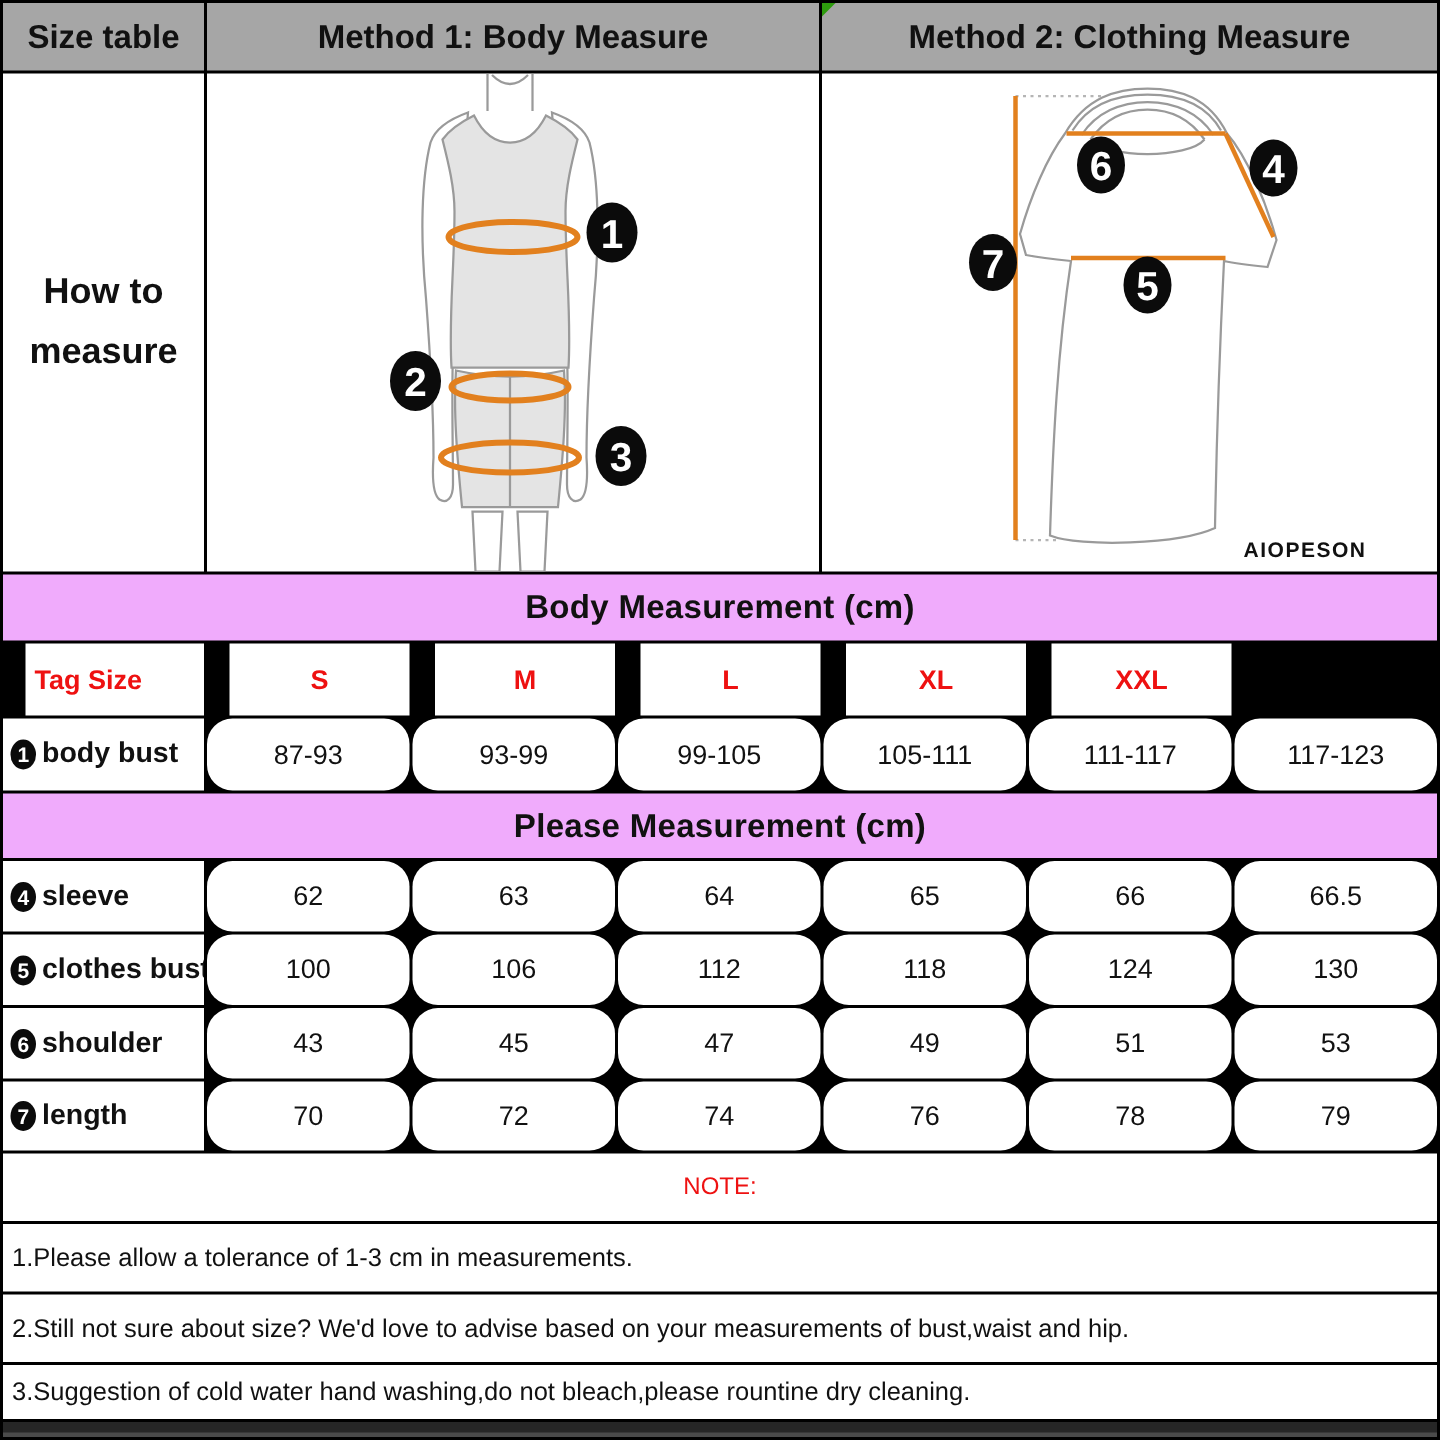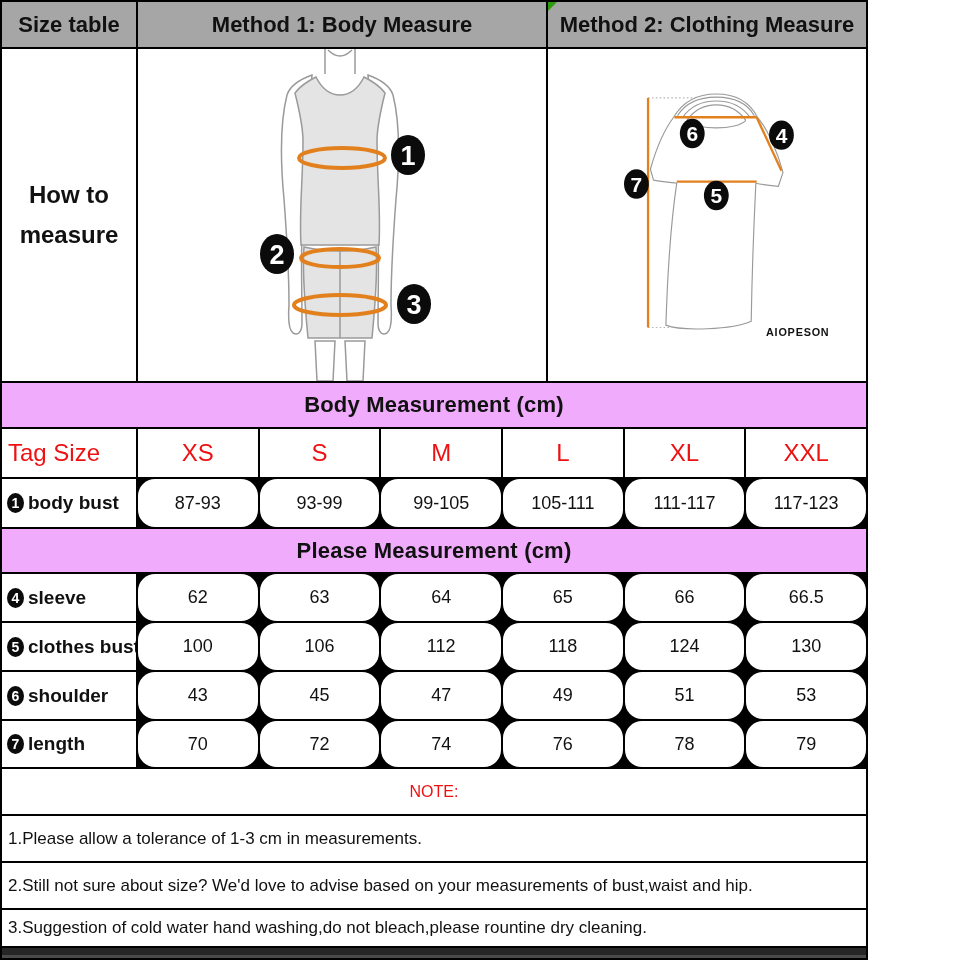--- a/index.html
+++ b/index.html
@@ -1,37 +1,37 @@
 <!DOCTYPE html>
 <html><head>
 <meta charset="utf-8">
 <style>
   html,body{margin:0;padding:0;background:#fff;}
   .sheet{
-    width:868px;height:960px;box-sizing:border-box;
+    width:960px;height:960px;box-sizing:border-box;
     background:#000;padding:2px;
     display:flex;flex-direction:column;gap:2px;
     font-family:"Liberation Sans","DejaVu Sans",sans-serif;
     color:#111;
   }
   .row{display:grid;gap:2px;background:#000;}
   .grid3{grid-template-columns:134px 408px 1fr;}
   .grid7{grid-template-columns:134px repeat(6,1fr);}
   .cell{background:#fff;display:flex;align-items:center;justify-content:center;overflow:hidden;position:relative;}
   .banner-cell{background:#f0abfc;font-weight:bold;font-size:22px;letter-spacing:.2px;}
   .hdr{background:#a6a6a6;font-weight:bold;font-size:22px;}
   .left{justify-content:flex-start;padding-left:6px;}
   .red{color:#ee1111;}
   .bold{font-weight:bold;}
   .label-cell{justify-content:flex-start;padding-left:5px;gap:4px;font-weight:bold;font-size:19px;white-space:nowrap;}
   .mk{flex:0 0 auto;width:17px;height:20px;border-radius:50%;background:#0b0b0b;color:#fff;
       display:inline-flex;align-items:center;justify-content:center;
       font-size:14px;font-weight:bold;line-height:1;}
   .val{font-size:18px;border-radius:17px;}
-  .size-hd{font-size:24px;font-weight:normal;}
+  .size-hd{font-size:18px;font-weight:bold;margin-left:15px;}
   .howto{flex-direction:column;font-weight:bold;font-size:24px;line-height:1.65;}
   .note-title{font-size:16px;}
   .note-cell{justify-content:flex-start;padding-left:6px;font-size:17px;}
   .bottom-bar{background:#262626;border-bottom:3px solid #4a4a4a;}
   .green-corner{position:absolute;top:0;left:0;width:0;height:0;
       border-top:9px solid #2e9b0e;border-right:9px solid transparent;}
   svg{display:block;}
   .outline{fill:#ffffff;stroke:#9a9a9a;stroke-width:1.5;}
   .outline-nf{fill:none;stroke:#9a9a9a;stroke-width:1.5;}
   .garment{fill:#e4e4e4;stroke:#9a9a9a;stroke-width:1.5;}
@@ -136,21 +136,20 @@
       </svg>
     </div>
   </div>
 
   <div class="row" style="flex:0 0 44px;grid-template-columns:1fr">
     <div class="cell banner-cell">Body Measurement (cm)</div>
   </div>
 
   <div class="row grid7" style="flex:0 0 48px">
     <div class="cell left red bold size-hd">Tag Size</div>
-    <div class="cell red size-hd">XS</div>
     <div class="cell red size-hd">S</div>
     <div class="cell red size-hd">M</div>
     <div class="cell red size-hd">L</div>
     <div class="cell red size-hd">XL</div>
     <div class="cell red size-hd">XXL</div>
   </div>
 
   <div class="row grid7" style="flex:0 0 48px">
     <div class="cell label-cell">
       <span class="mk">1</span>

